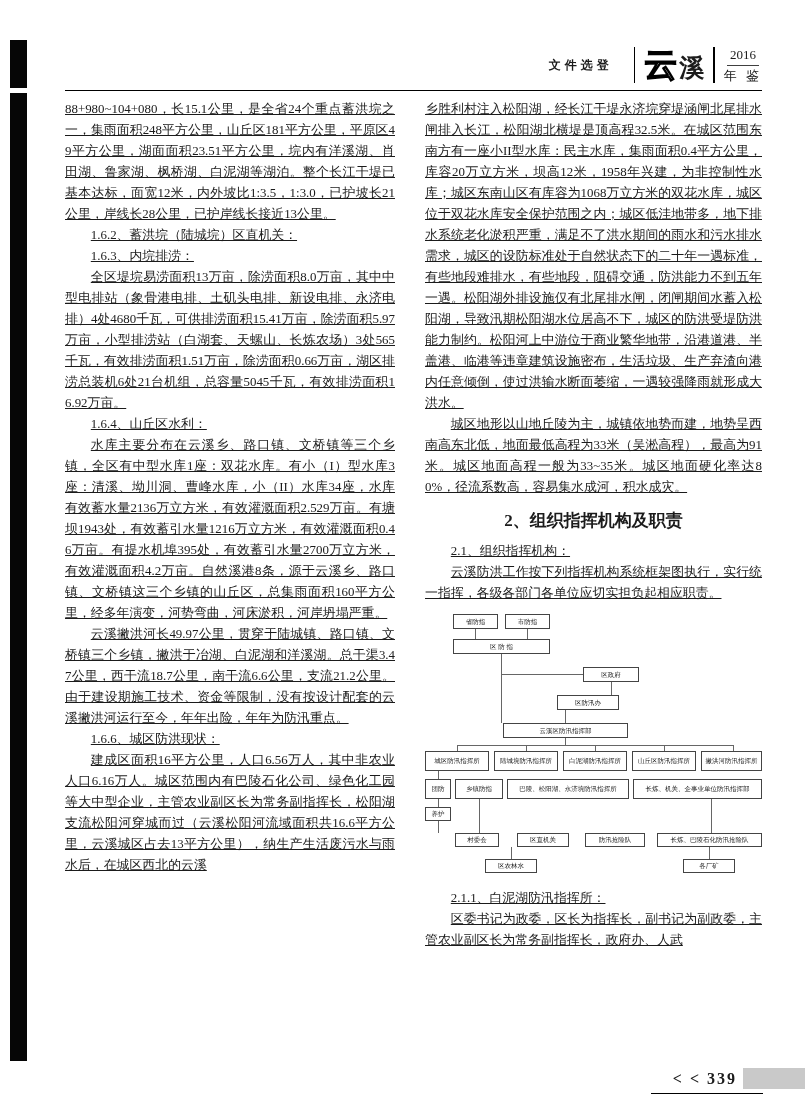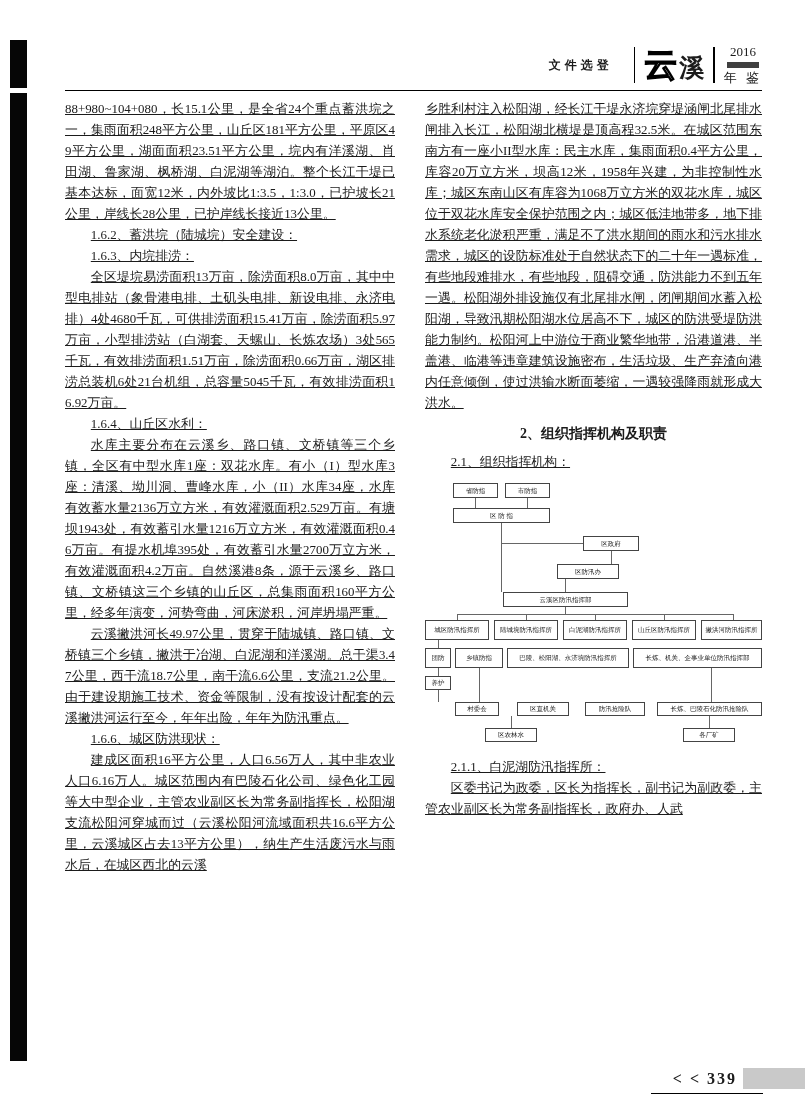--- a/index.html
+++ b/index.html
@@ -14,32 +14,32 @@
 
   
   .header { position:absolute; left:65px; top:42px; width:697px; height:46px;
             display:flex; justify-content:flex-end; align-items:center; }
   .header-section { font-weight:bold; font-size:12px; letter-spacing:4px; padding-right:12px; }
   .vline { width:1.5px; height:36px; background:#000; margin:0 9px; }
   .brand { display:flex; align-items:baseline; }
   .brand-first { font-size:33px; font-weight:700; color:#fff; -webkit-text-stroke:1.3px #000; text-stroke:1.3px #000; line-height:1; }
   .brand-second { font-size:25px; font-weight:700; line-height:1; margin-left:2px; }
   .yearblock { display:flex; flex-direction:column; align-items:center; font-size:13px; line-height:1.35; }
-  .yearblock .yr { border-bottom:6px solid #404040; padding:0 3px 1px; }
+  .yearblock .yr { border-bottom:1px solid #404040; padding:0 3px 1px; }
   .yearblock .bk { letter-spacing:3px; padding-top:1px; }
   .header-rule { position:absolute; left:65px; top:90px; width:697px; height:1.4px; background:#000; }
 
   
   .col { position:absolute; top:99px; }
   .col-left  { left:65px;  width:330px; }
   .col-right { left:425px; width:337px; }
   .col p { margin:0; font-size:12.9px; line-height:21px; text-align:justify; text-indent:2em;
            word-break:break-all;text-decoration:underline; }
   .col p.noindent { text-indent:0; }
-  .section-heading { text-align:center; font-weight:bold; font-size:14px; margin:11px 0 9px; }
+  .section-heading { text-align:center; font-weight:bold; font-size:17px; margin:11px 0 9px; }
 
   
   .diagram { position:relative; width:337px; height:272px; margin:8px 0 4px 0;
              font-family:"Liberation Sans", sans-serif; }
   .dbox { position:absolute; border:1px solid #444; background:#fff; color:#222;
           font-size:6.5px; line-height:1.15; display:flex; align-items:center; justify-content:center;
           text-align:center; padding:1px; box-sizing:border-box; overflow:hidden; }
   .dline { position:absolute; background:#666; }
 
   
@@ -69,36 +69,38 @@
     <span class="vline"></span>
     <span class="yearblock">
       <span class="yr">2016</span>
       <span class="bk">年 鉴</span>
     </span>
   </div>
   <div class="header-rule"></div>
 
   <div class="col col-left">
     <p class="noindent">88+980~104+080，长15.1公里，是全省24个重点蓄洪垸之一，集雨面积248平方公里，山丘区181平方公里，平原区49平方公里，湖面面积23.51平方公里，垸内有洋溪湖、肖田湖、鲁家湖、枫桥湖、白泥湖等湖泊。整个长江干堤已基本达标，面宽12米，内外坡比1:3.5，1:3.0，已护坡长21公里，岸线长28公里，已护岸线长接近13公里。</p>
-    <p>1.6.2、蓄洪垸（陆城垸）安全建设：</p>
+    <p>1.6.2、蓄洪垸（陆城垸）区直机关：</p>
     <p>1.6.3、内垸排涝：</p>
     <p>全区堤垸易涝面积13万亩，除涝面积8.0万亩，其中中型电排站（象骨港电排、土矶头电排、新设电排、永济电排）4处4680千瓦，可供排涝面积15.41万亩，除涝面积5.97万亩，小型排涝站（白湖套、天螺山、长炼农场）3处565千瓦，有效排涝面积1.51万亩，除涝面积0.66万亩，湖区排涝总装机6处21台机组，总容量5045千瓦，有效排涝面积16.92万亩。</p>
     <p>1.6.4、山丘区水利：</p>
     <p>水库主要分布在云溪乡、路口镇、文桥镇等三个乡镇，全区有中型水库1座：双花水库。有小（I）型水库3座：清溪、坳川洞、曹峰水库，小（II）水库34座，水库有效蓄水量2136万立方米，有效灌溉面积2.529万亩。有塘坝1943处，有效蓄引水量1216万立方米，有效灌溉面积0.46万亩。有提水机埠395处，有效蓄引水量2700万立方米，有效灌溉面积4.2万亩。自然溪港8条，源于云溪乡、路口镇、文桥镇这三个乡镇的山丘区，总集雨面积160平方公里，经多年演变，河势弯曲，河床淤积，河岸坍塌严重。</p>
     <p>云溪撇洪河长49.97公里，贯穿于陆城镇、路口镇、文桥镇三个乡镇，撇洪于冶湖、白泥湖和洋溪湖。总干渠3.47公里，西干流18.7公里，南干流6.6公里，支流21.2公里。由于建设期施工技术、资金等限制，没有按设计配套的云溪撇洪河运行至今，年年出险，年年为防汛重点。</p>
     <p>1.6.6、城区防洪现状：</p>
     <p>建成区面积16平方公里，人口6.56万人，其中非农业人口6.16万人。城区范围内有巴陵石化公司、绿色化工园等大中型企业，主管农业副区长为常务副指挥长，松阳湖支流松阳河穿城而过（云溪松阳河流域面积共16.6平方公里，云溪城区占去13平方公里），纳生产生活废污水与雨水后，在城区西北的云溪</p>
   </div>
 
   <div class="col col-right">
     <p class="noindent">乡胜利村注入松阳湖，经长江干堤永济垸穿堤涵闸北尾排水闸排入长江，松阳湖北横堤是顶高程32.5米。在城区范围东南方有一座小II型水库：民主水库，集雨面积0.4平方公里，库容20万立方米，坝高12米，1958年兴建，为非控制性水库；城区东南山区有库容为1068万立方米的双花水库，城区位于双花水库安全保护范围之内；城区低洼地带多，地下排水系统老化淤积严重，满足不了洪水期间的雨水和污水排水需求，城区的设防标准处于自然状态下的二十年一遇标准，有些地段难排水，有些地段，阻碍交通，防洪能力不到五年一遇。松阳湖外排设施仅有北尾排水闸，闭闸期间水蓄入松阳湖，导致汛期松阳湖水位居高不下，城区的防洪受堤防洪能力制约。松阳河上中游位于商业繁华地带，沿港道港、半盖港、临港等违章建筑设施密布，生活垃圾、生产弃渣向港内任意倾倒，使过洪输水断面萎缩，一遇较强降雨就形成大洪水。</p>
+    <p>城区地形以山地丘陵为主，城镇依地势而建，地势呈西南高东北低，地面最低高程为33米（吴淞高程），最高为91米。城区地面高程一般为33~35米。城区地面硬化率达80%，径流系数高，容易集水成河，积水成灾。</p>
 
     <div class="section-heading">2、组织指挥机构及职责</div>
 
     <p>2.1、组织指挥机构：</p>
+    <p>云溪防洪工作按下列指挥机构系统框架图执行，实行统一指挥，各级各部门各单位应切实担负起相应职责。</p>
 
     <div class="diagram">
 
       <div class="dline" style="left:50px;top:17px;width:1px;height:10px;"></div>
       <div class="dline" style="left:102px;top:17px;width:1px;height:10px;"></div>
       <div class="dline" style="left:76px;top:42px;width:1px;height:69px;"></div>
       <div class="dline" style="left:76px;top:62px;width:82px;height:1px;"></div>
       <div class="dline" style="left:186px;top:70px;width:1px;height:13px;"></div>
       <div class="dline" style="left:140px;top:98px;width:1px;height:13px;"></div>
       <div class="dline" style="left:140px;top:126px;width:1px;height:7px;"></div>

